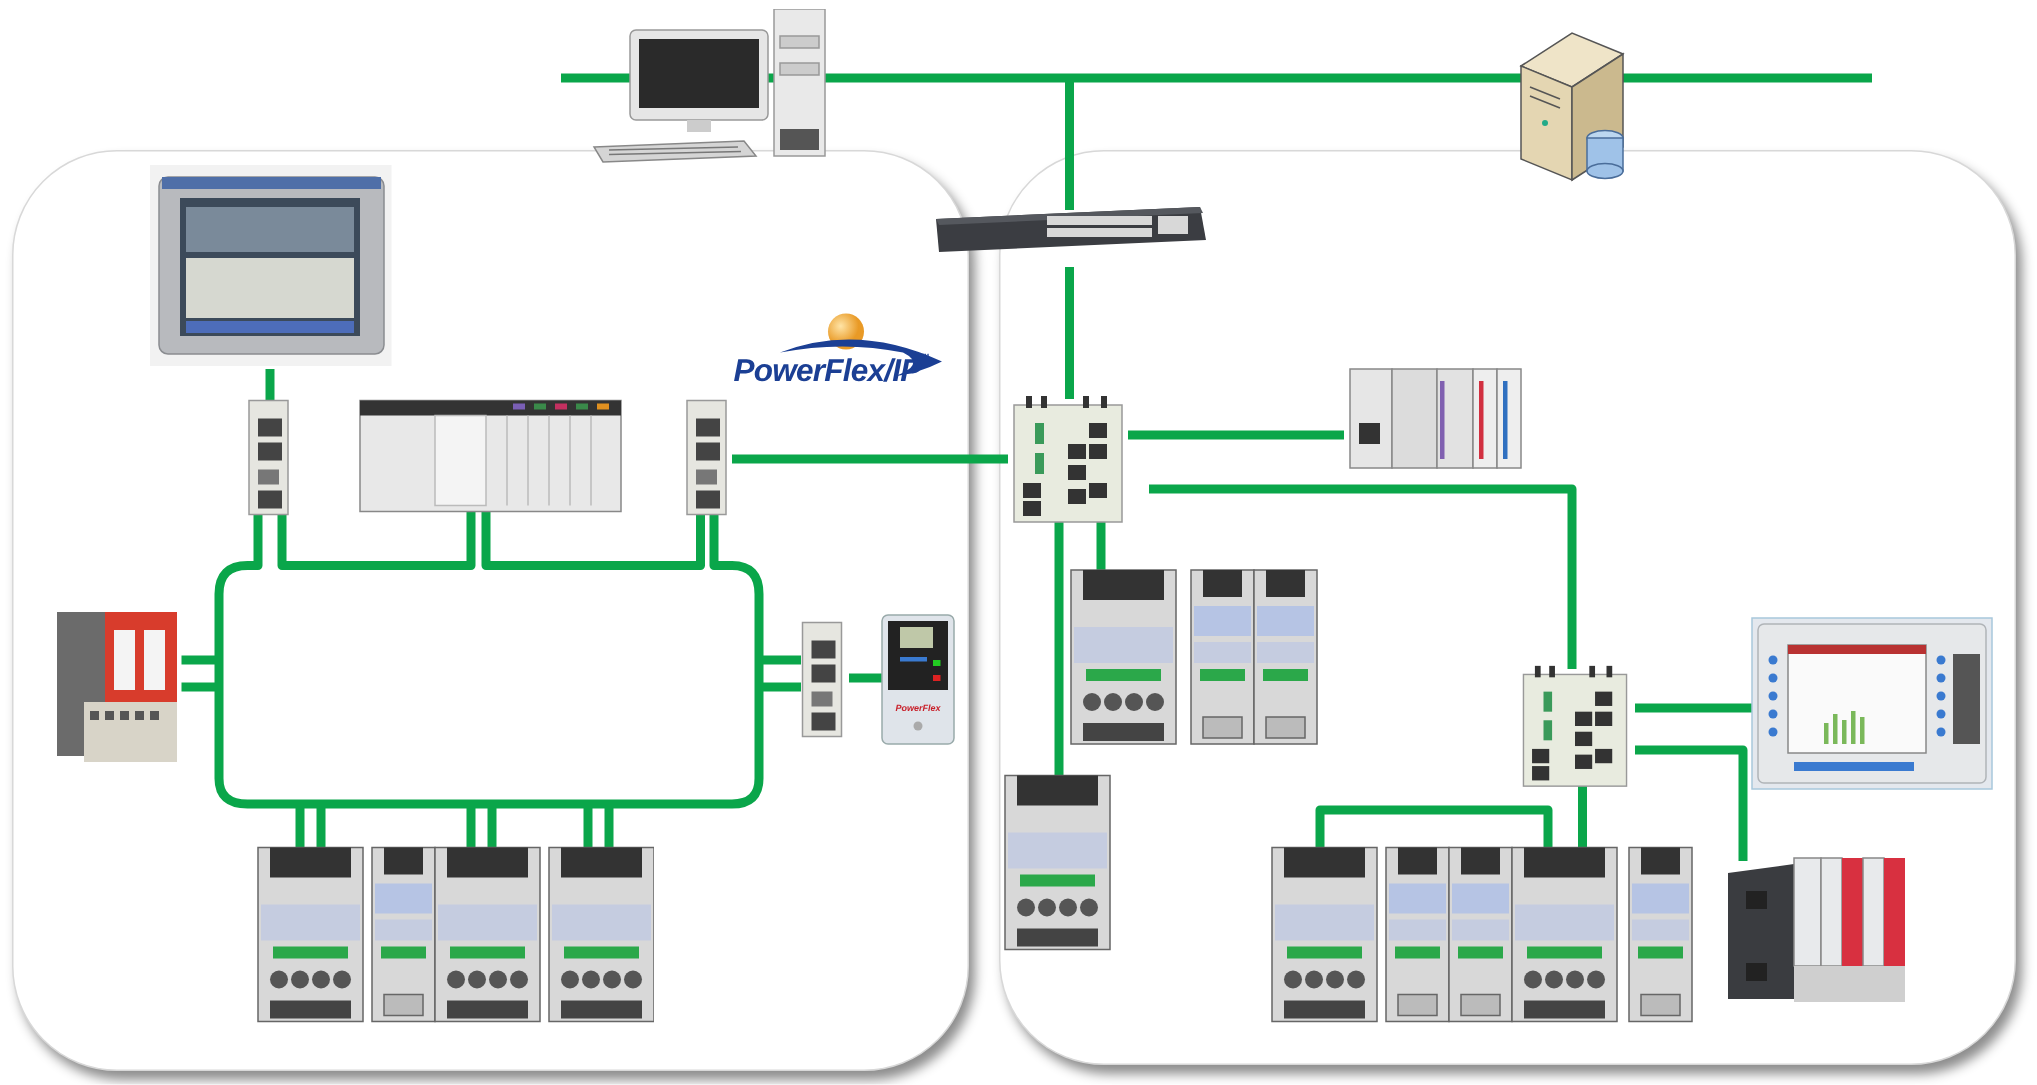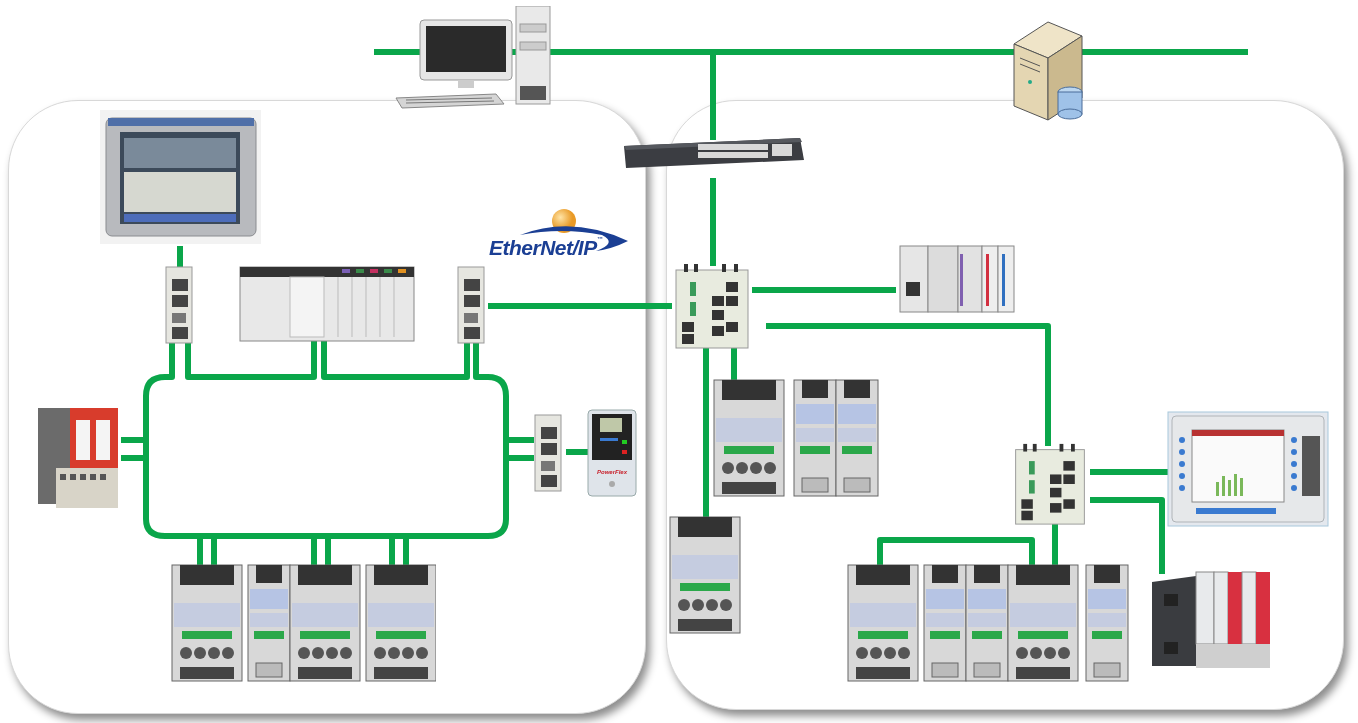--- a/index.html
+++ b/index.html
@@ -98,21 +98,21 @@
 <svg class="dev" style="left:492px;top:205px" width="140" height="50" viewBox="0 0 140 50">
   <defs>
       <radialGradient id="orb" cx="0.35" cy="0.35">
         <stop offset="0" stop-color="#ffe4a6"></stop>
         <stop offset="1" stop-color="#e99a26"></stop>
       </radialGradient>
     </defs>
   <circle cx="72" cy="16" r="12" fill="url(#orb)"></circle>
   <path d="M28 30 Q80 10 136 36 Q120 44 104 46 Q126 38 110 30 Q70 22 28 30Z" fill="#1b3f94"></path>
 </svg>
-<div class="logo-text"><span>EtherNet/IP</span><sup>™</sup></div>
+<div class="logo-text"><span>PowerFlex/IP</span><sup>™</sup></div>
 
 <svg class="dev" style="left:164px;top:265px" width="30" height="80" viewBox="0 0 30 80">
   <rect x="2" y="2" width="26" height="76" fill="#e6e6e0" stroke="#999"></rect>
   <rect x="8" y="14" width="16" height="12" fill="#444"></rect>
     <rect x="8" y="30" width="16" height="12" fill="#444"></rect>
   <rect x="8" y="48" width="14" height="10" fill="#777"></rect>
     <rect x="8" y="62" width="16" height="12" fill="#444"></rect>
 </svg>
 <svg class="dev" style="left:456px;top:265px" width="30" height="80" viewBox="0 0 30 80">
   <rect x="2" y="2" width="26" height="76" fill="#e6e6e0" stroke="#999"></rect>

